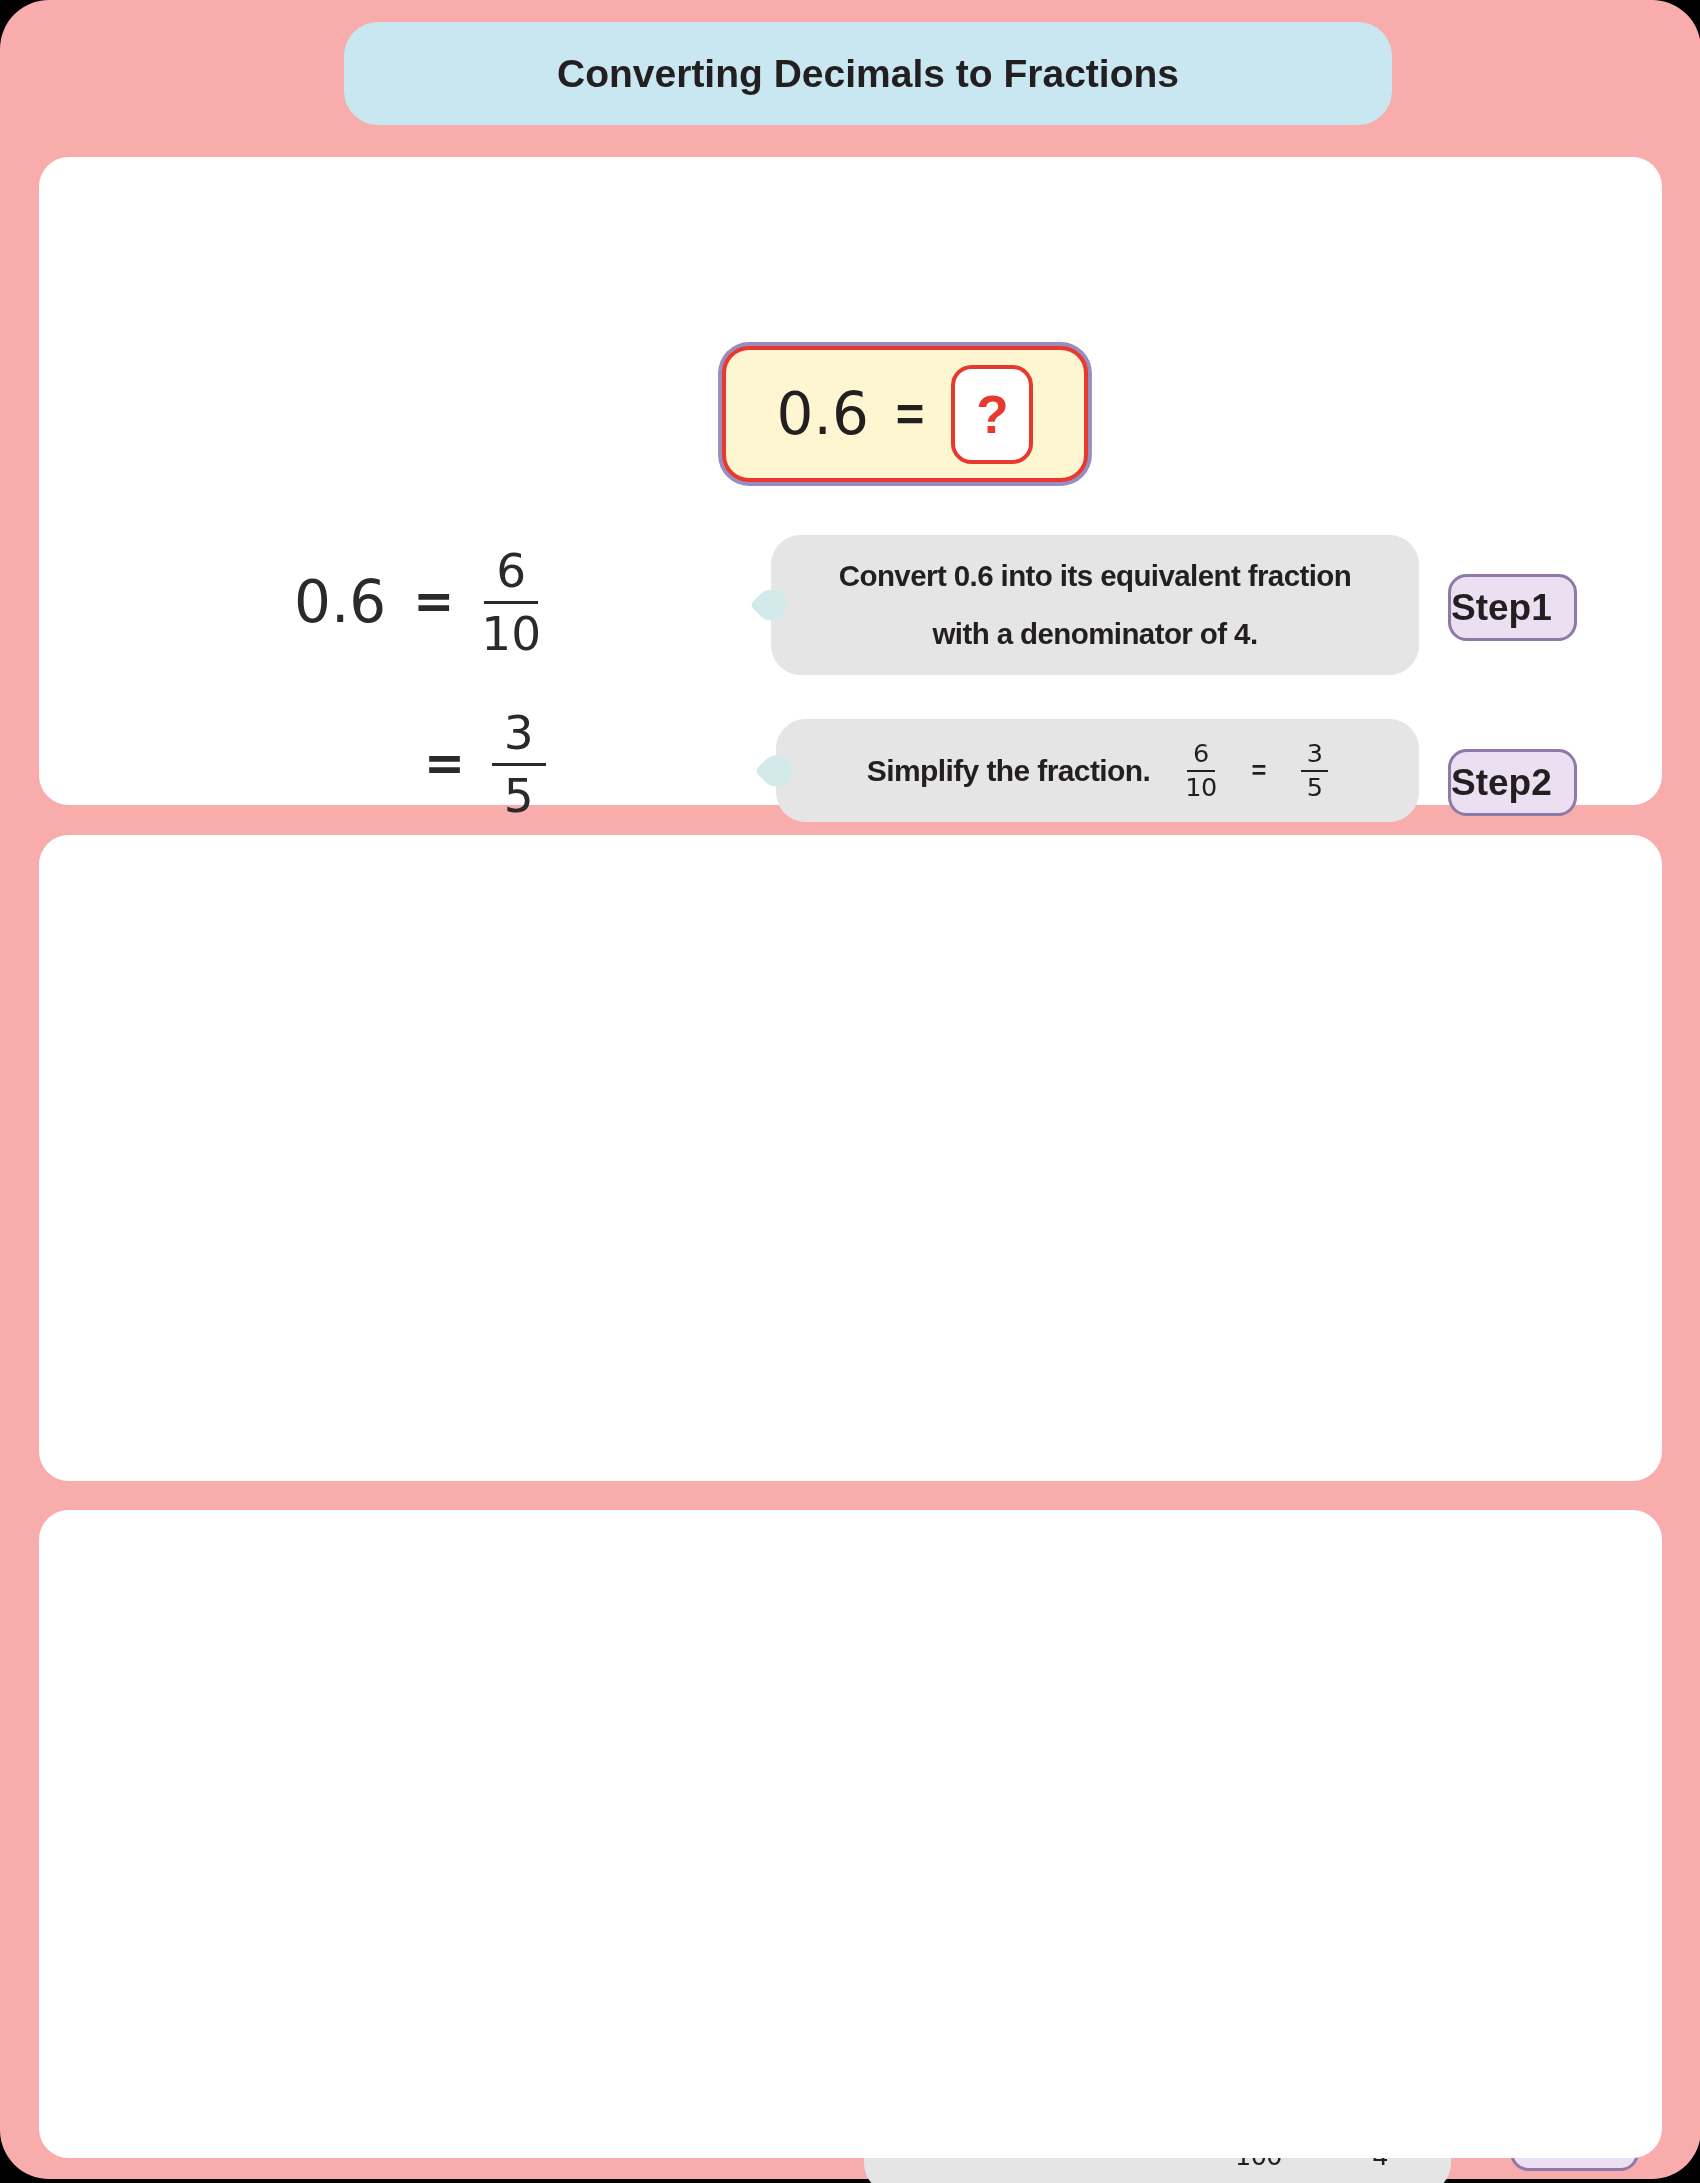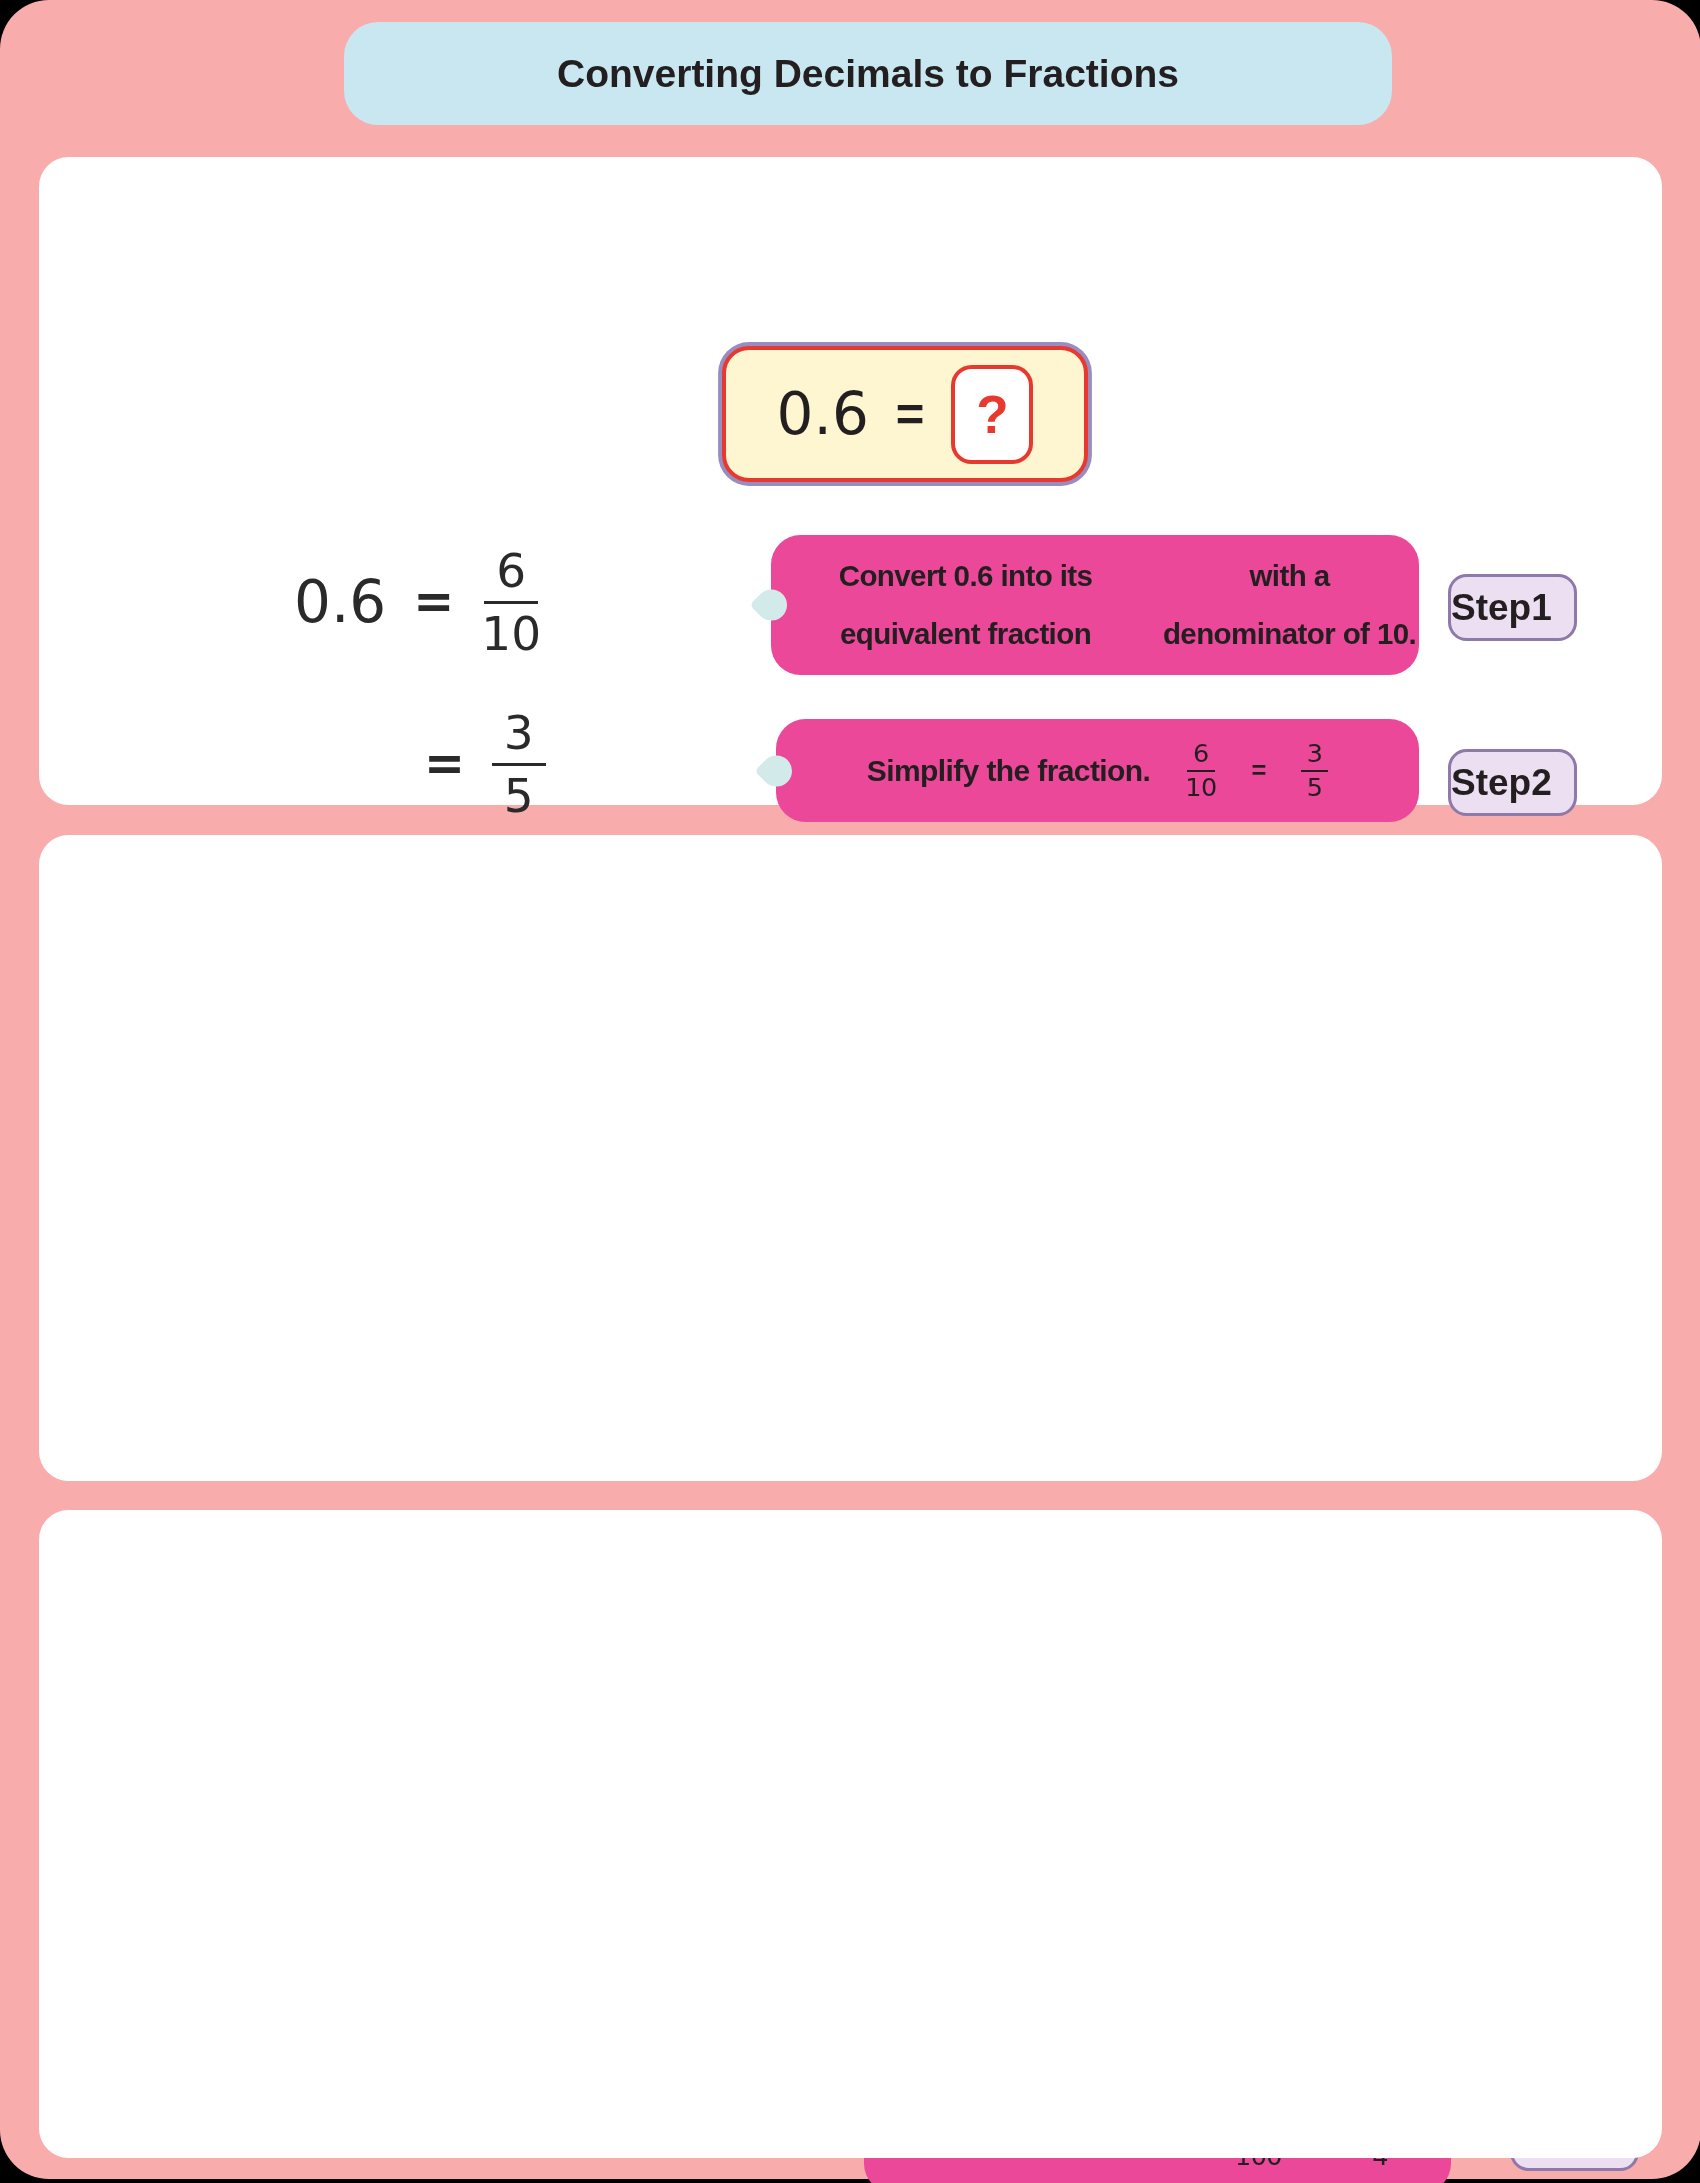--- a/index.html
+++ b/index.html
@@ -34,22 +34,22 @@
   .frac{display:inline-flex;flex-direction:column;align-items:center;line-height:1;font-size:47px;}
   .frac .num{border-bottom:3.9px solid #2B2A2A;padding:0 11.8px 6.9px;}
   .frac .den{padding-top:5.9px;}
   #s1-row1{left:255px;top:390px;}
   #s1-row2{left:385px;top:552px;}
   #s2-row1{left:83px;top:1017px;}
   #s2-row2{left:216px;top:1078px;}
   #s2-row3{left:216px;top:1220px;}
 
   
-  .bubble{background:#ec4899;border-radius:29.5px;color:#231F20;font-weight:700;letter-spacing:-0.02em;
-    display:flex;flex-direction:row;align-items:center;justify-content:center;text-align:center;}
+  .bubble{background:#e5e5e5;border-radius:29.5px;color:#231F20;font-weight:700;letter-spacing:-0.02em;
+    display:flex;flex-direction:column;align-items:center;justify-content:center;text-align:center;}
   .bubble::before{content:"";position:absolute;left:-14.7px;top:50%;width:31px;height:31px;background:#D2EAE9;
     border-radius:4.9px 50% 50% 50%;transform:translateY(-50%) rotate(-45deg);}
   .bubble-row{display:flex;align-items:center;gap:35px;font-weight:700;color:#231F20;letter-spacing:-0.02em;}
   .small-frac{display:inline-flex;flex-direction:column;align-items:center;line-height:1;font-size:25.5px;
     font-family:"DejaVu Sans",sans-serif;font-weight:400;}
   .small-frac .num{border-bottom:2.5px solid #231F20;padding:0 5.9px 3.4px;}
   .small-frac .den{padding-top:2.9px;}
   .sm-eq{font-size:25.5px;font-weight:700;}
   #s1-b1{left:732px;top:378px;width:648px;height:140px;font-size:29.5px;line-height:1.95;}
   #s1-b2{left:737px;top:562px;width:643px;height:103px;font-size:30px;}
@@ -101,21 +101,21 @@
     <div class="abs work-row" id="s1-row2">
       <span class="w-eq">=</span>
       <span class="frac">
         <span class="num">3</span>
         <span class="den">5</span>
       </span>
     </div>
 
     <div class="abs bubble" id="s1-b1">
       <span>Convert 0.6 into its equivalent fraction</span>
-      <span>with a denominator of 10.</span>
+      <span>with a denominator of 4.</span>
     </div>
     <div class="abs badge" id="s1-badge1">
       <span>Step1</span>
     </div>
 
     <div class="abs bubble" id="s1-b2">
       <span class="bubble-row">
         <span>Simplify the fraction.</span>
         <span class="small-frac">
           <span class="num">6</span>

